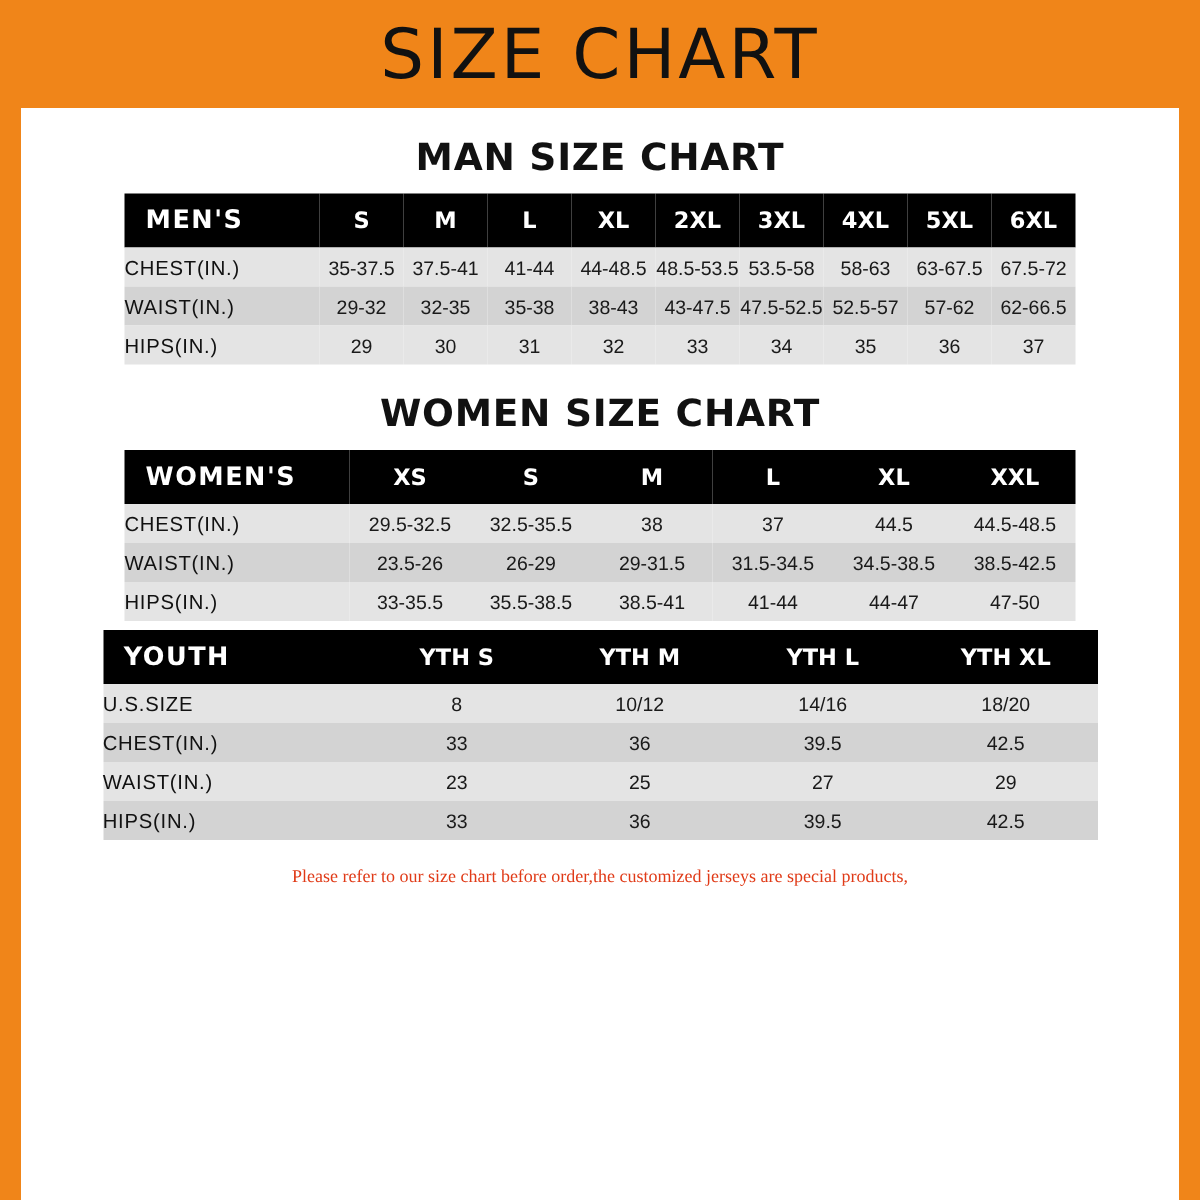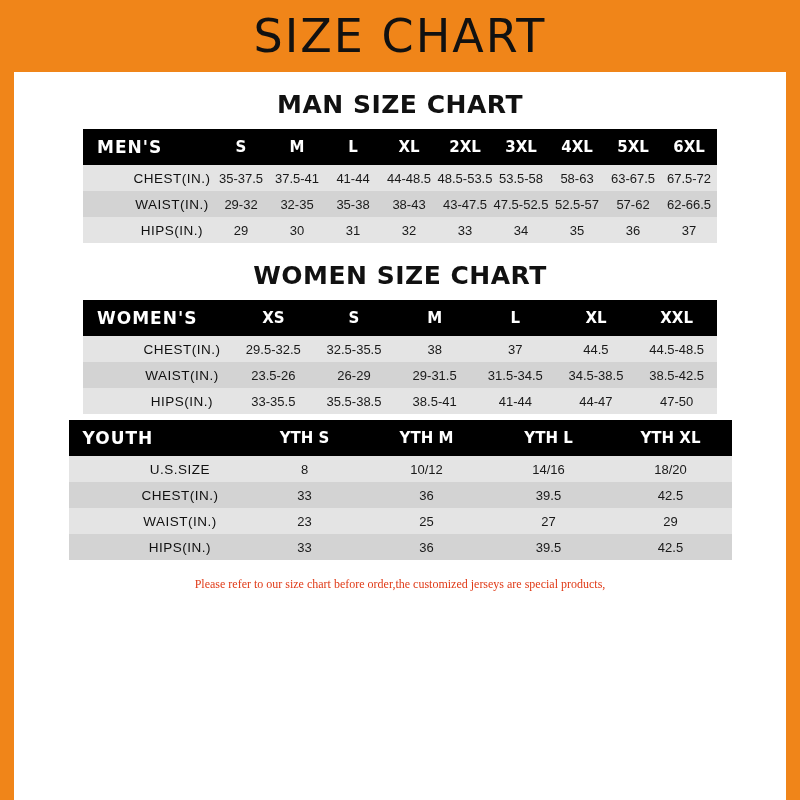--- a/index.html
+++ b/index.html
@@ -84,22 +84,21 @@
     background: #e4e4e4;
   }
   table.size-table tbody tr.band-dark {
     background: #d3d3d3;
   }
   table.size-table tbody td.rowlabel {
     font-family: "Liberation Sans", sans-serif;
     font-size: 13.5px;
     letter-spacing: 0.5px;
     color: #111111;
-    text-align: center;
-    padding-left: 48px;
+    text-align: left;
   }
   .footer-note {
     margin: 16px 18px 0 18px;
     text-align: center;
     color: #e03a17;
     font-family: "Liberation Serif", serif;
     font-size: 12px;
     line-height: 1.35;
   }
   .footer-note div {

